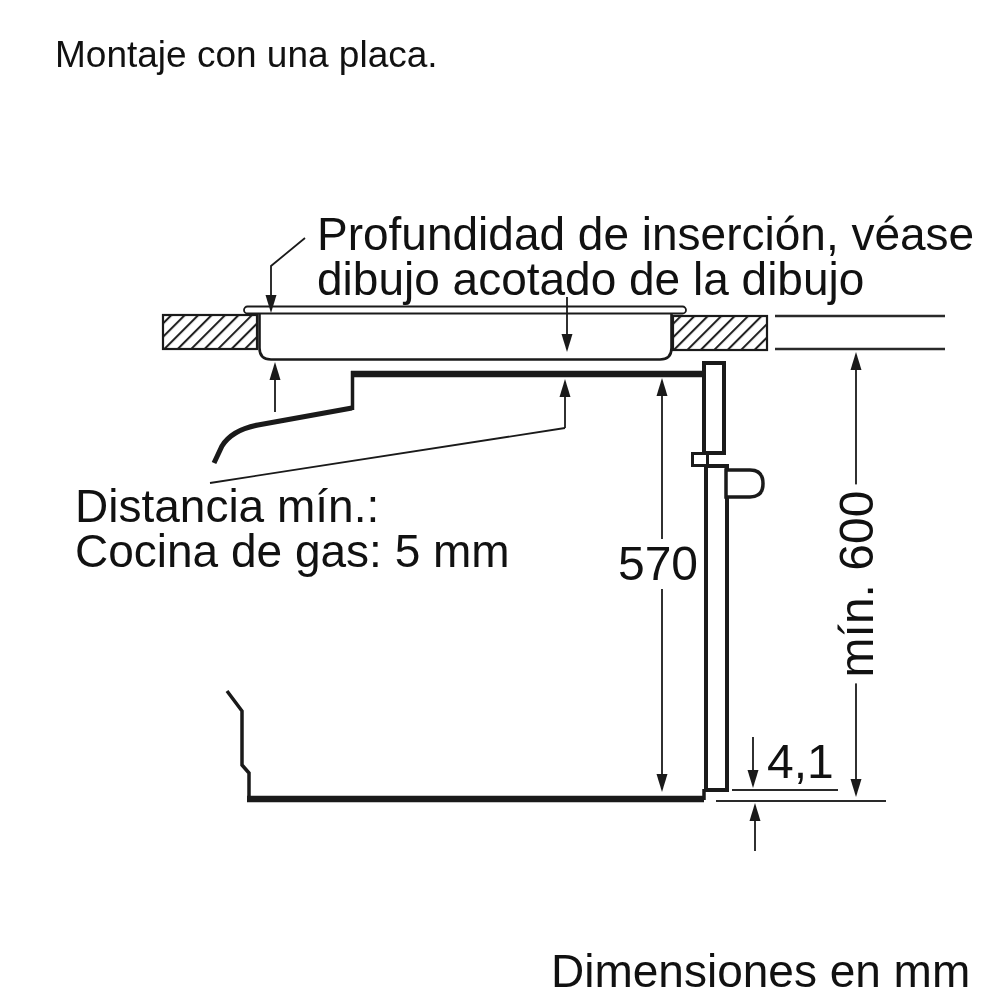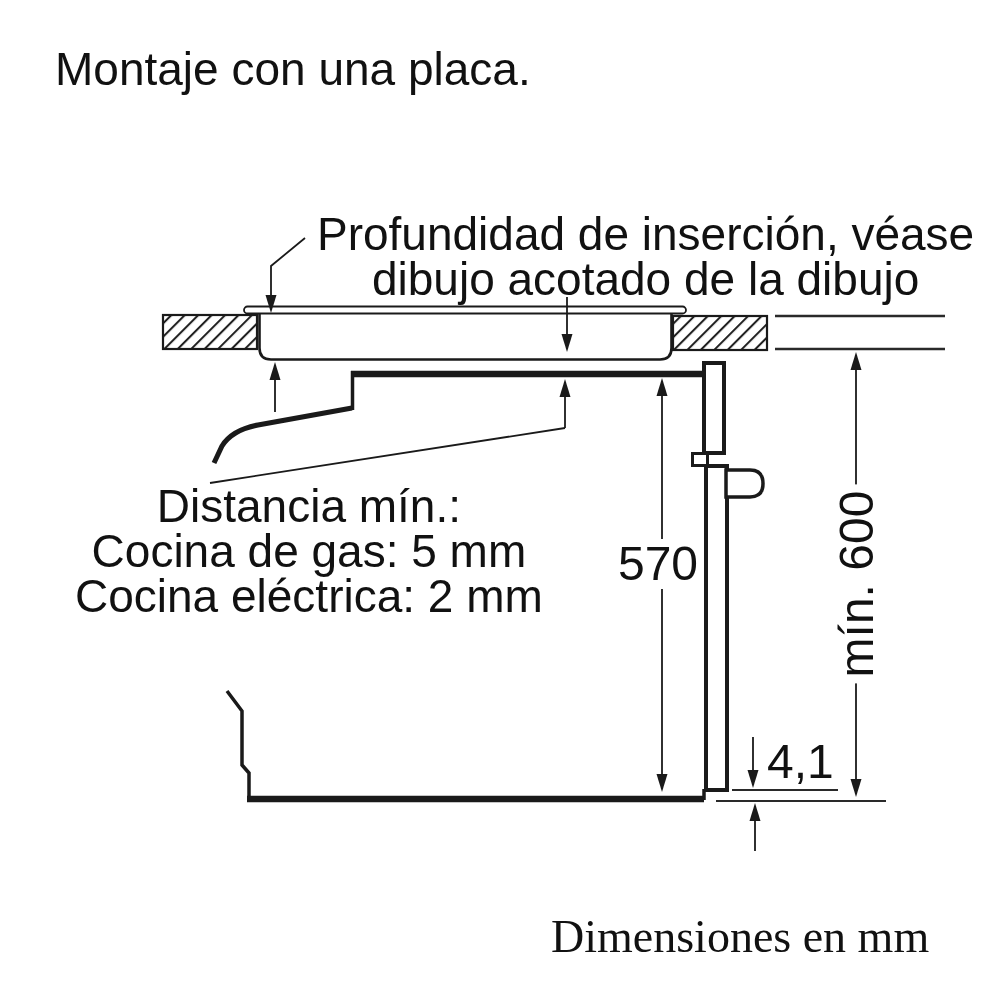--- a/index.html
+++ b/index.html
@@ -1,30 +1,30 @@
 <!DOCTYPE html>
 <html><head>
 <meta charset="utf-8">
 <style>
   html,body{margin:0;padding:0;background:#fff;}
   #canvas{
     position:relative;width:1000px;height:1000px;background:#fff;overflow:hidden;
     font-family:"Liberation Sans", sans-serif;color:#111;
   }
   .txt{position:absolute;white-space:nowrap;font-size:46px;line-height:46px;color:#111;}
-  .small-lh{line-height:45px;text-align:center;}
+  .small-lh{line-height:45px;}
   #svg-layer{position:absolute;left:0;top:0;}
   .dim-label{background:#fff;padding:2px 6px;}
   #dim-570{left:658px;top:564px;transform:translate(-50%,-50%);font-size:48px;}
   #dim-600{left:857px;top:584px;transform:translate(-50%,-50%) rotate(-90deg);font-size:48px;}
   #dim-75{left:767px;top:739px;font-size:48px;}
-  #title{left:55px;top:46px;font-size:46px;}
+  #title{left:55px;top:32px;font-size:37px;}
   #insertion-note{left:317px;top:212px;}
   #min-distance-block{left:75px;top:484px;}
-  #footer-note{left:551px;top:914px;font-family:Liberation Serif, serif;}
+  #footer-note{left:551px;top:948px;}
 </style>
 </head>
 <body>
 
 <div id="canvas">
 
   <svg id="svg-layer" width="1000" height="1000" viewBox="0 0 1000 1000">
     <defs>
       <pattern id="hatch" width="9.5" height="9.5" patternUnits="userSpaceOnUse" patternTransform="rotate(-45)">
         <rect x="0" y="0" width="9.5" height="9.5" fill="#ffffff"></rect>
@@ -105,21 +105,20 @@
   <div id="title" class="txt">Montaje con una placa.</div>
 
   <div id="insertion-note" class="txt small-lh">
     <div>Profundidad de inserción, véase</div>
     <div>dibujo acotado de la dibujo</div>
   </div>
 
   <div id="min-distance-block" class="txt small-lh">
     <div>Distancia mín.:</div>
     <div>Cocina de gas: 5 mm</div>
-    <div>Cocina eléctrica: 2 mm</div>
   </div>
 
   <div id="dim-570" class="txt dim-label">570</div>
 
   <div id="dim-600" class="txt dim-label">mín. 600</div>
 
   <div id="dim-75" class="txt">4,1</div>
 
   <div id="footer-note" class="txt">Dimensiones en mm</div>
 

